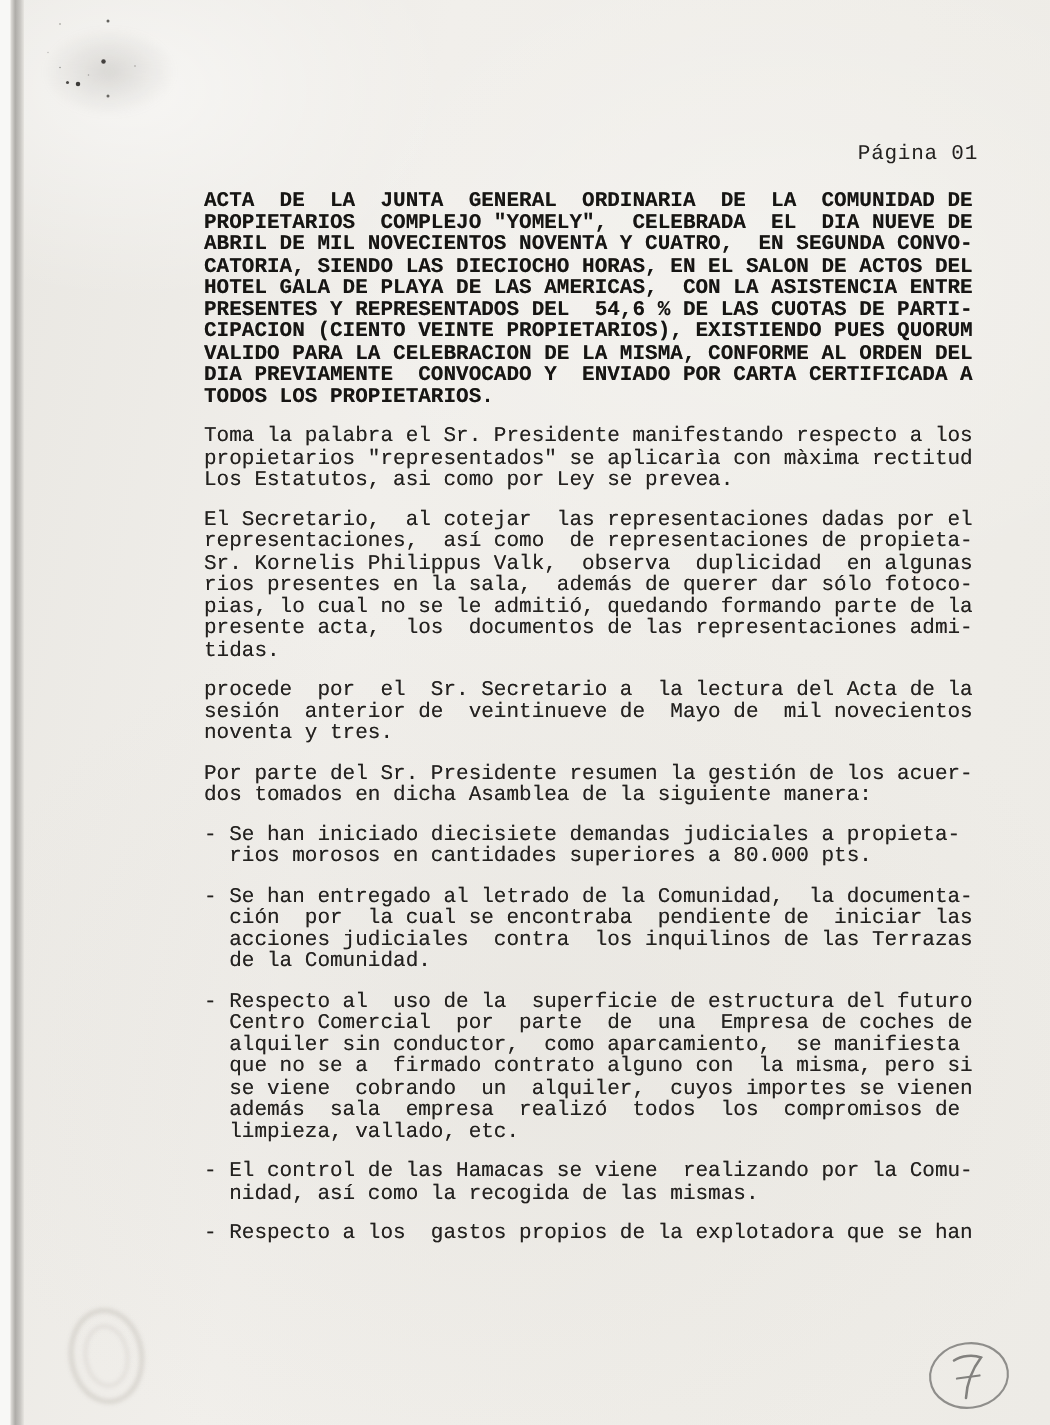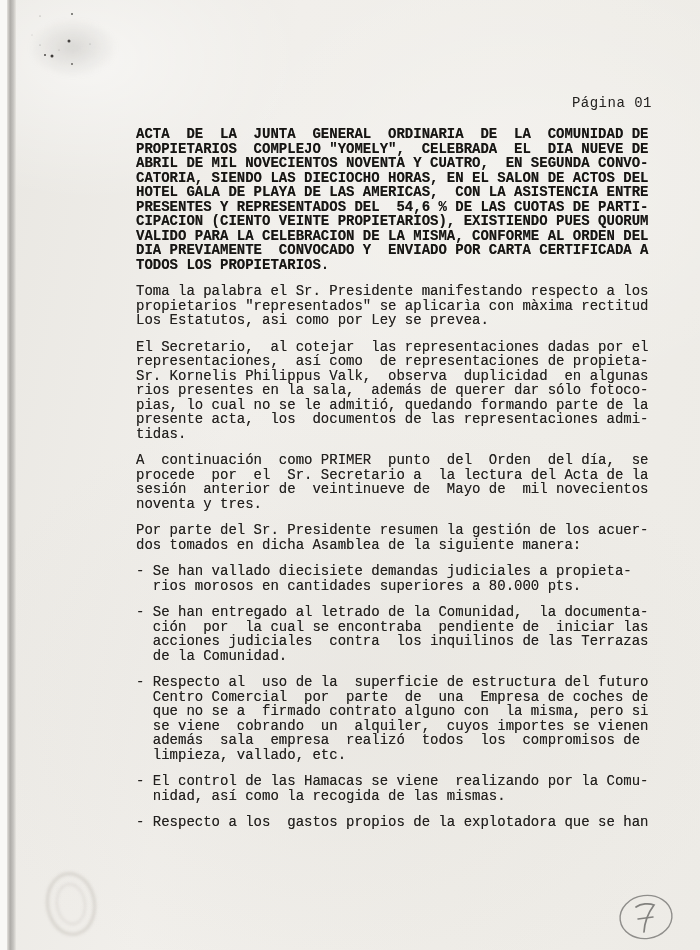--- a/index.html
+++ b/index.html
@@ -146,42 +146,42 @@
         <div class="para">
           <div class="line">El Secretario,  al cotejar  las representaciones dadas por el</div>
           <div class="line">representaciones,  así como  de representaciones de propieta-</div>
           <div class="line">Sr. Kornelis Philippus Valk,  observa  duplicidad  en algunas</div>
           <div class="line">rios presentes en la sala,  además de querer dar sólo fotoco-</div>
           <div class="line">pias, lo cual no se le admitió, quedando formando parte de la</div>
           <div class="line">presente acta,  los  documentos de las representaciones admi-</div>
           <div class="line">tidas.</div>
         </div>
         <div class="para">
-          <div class="line">A  continuación  como PRIMER  punto  del  Orden  del día,  se</div>
           <div class="line">procede  por  el  Sr. Secretario a  la lectura del Acta de la</div>
           <div class="line">sesión  anterior de  veintinueve de  Mayo de  mil novecientos</div>
           <div class="line">noventa y tres.</div>
         </div>
         <div class="para">
           <div class="line">Por parte del Sr. Presidente resumen la gestión de los acuer-</div>
           <div class="line">dos tomados en dicha Asamblea de la siguiente manera:</div>
         </div>
         <div class="para">
-          <div class="line">- Se han vallado diecisiete demandas judiciales a propieta-</div>
+          <div class="line">- Se han iniciado diecisiete demandas judiciales a propieta-</div>
           <div class="line">  rios morosos en cantidades superiores a 80.000 pts.</div>
         </div>
         <div class="para">
           <div class="line">- Se han entregado al letrado de la Comunidad,  la documenta-</div>
           <div class="line">  ción  por  la cual se encontraba  pendiente de  iniciar las</div>
           <div class="line">  acciones judiciales  contra  los inquilinos de las Terrazas</div>
           <div class="line">  de la Comunidad.</div>
         </div>
         <div class="para">
           <div class="line">- Respecto al  uso de la  superficie de estructura del futuro</div>
           <div class="line">  Centro Comercial  por  parte  de  una  Empresa de coches de</div>
+          <div class="line">  alquiler sin conductor,  como aparcamiento,  se manifiesta</div>
           <div class="line">  que no se a  firmado contrato alguno con  la misma, pero si</div>
           <div class="line">  se viene  cobrando  un  alquiler,  cuyos importes se vienen</div>
           <div class="line">  además  sala  empresa  realizó  todos  los  compromisos de</div>
           <div class="line">  limpieza, vallado, etc.</div>
         </div>
         <div class="para">
           <div class="line">- El control de las Hamacas se viene  realizando por la Comu-</div>
           <div class="line">  nidad, así como la recogida de las mismas.</div>
         </div>
         <div class="para">

